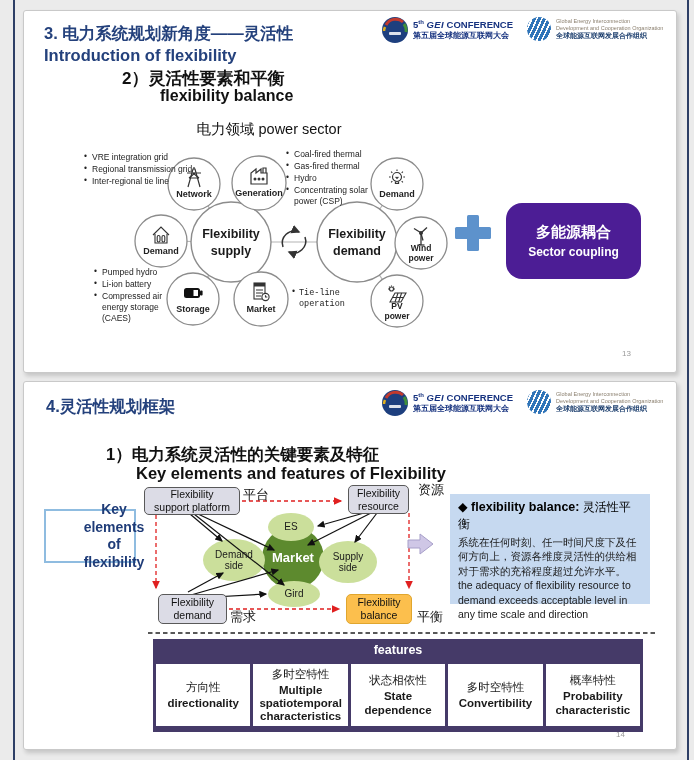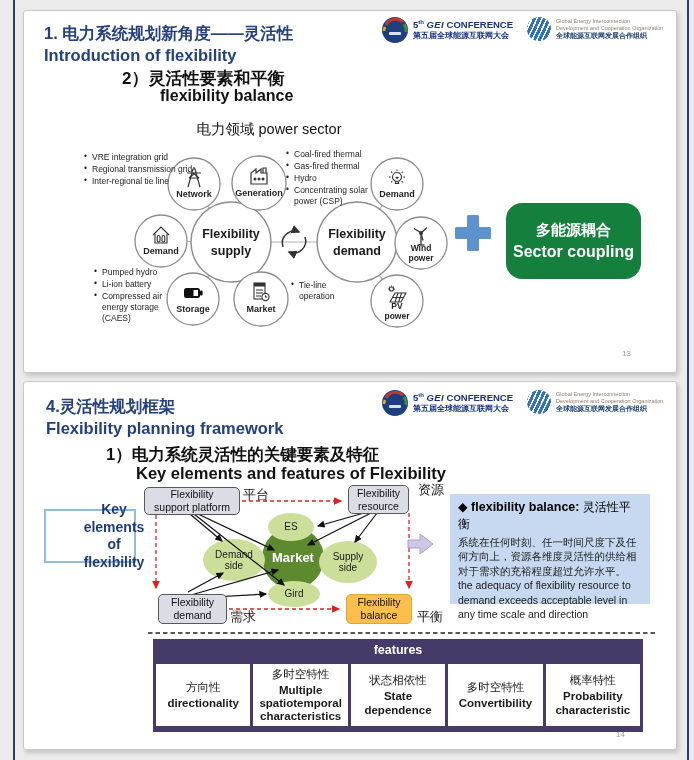--- a/index.html
+++ b/index.html
@@ -45,24 +45,24 @@
   
   .sector-title { font-size:14.5px; font-weight:normal; color:#111; text-align:center; }
   .blist { font-size:8.5px; line-height:1.28; color:#222; list-style:none; }
   .blist li { padding-left:8px; position:relative; margin-bottom:1px; }
   .blist li::before { content:"•"; position:absolute; left:0; top:-1px; }
   .circ-label { position:absolute; text-align:center; font-weight:bold; color:#222;
     font-size:9px; line-height:1.15; white-space:pre-line; }
   .circ-label.small2 { font-size:8.5px; }
   .big-label { position:absolute; text-align:center; font-weight:bold; color:#1a1a1a;
     font-size:12.5px; line-height:1.35; white-space:pre-line; }
-  .coupling-box { background:#15803d; border-radius:16px; color:#fff; text-align:center;
+  .coupling-box { background:#4c1d95; border-radius:16px; color:#fff; text-align:center;
     display:flex; flex-direction:column; justify-content:center; gap:3px; }
   .coupling-zh { font-size:15px; font-weight:bold; }
-  .coupling-en { font-size:16px; font-weight:bold; }
+  .coupling-en { font-size:12px; font-weight:bold; }
   .pagenum { font-size:8px; color:#9a9a9a; }
 
   
   .keybox { background:#fff; border:2px solid #8fbce0; color:#1f3c78; font-weight:bold;
     font-size:14px; line-height:1.25; text-align:center; display:flex; align-items:center; justify-content:center;padding-left:48px; }
   .node { position:absolute; background:#dcdce6; border:1.5px solid #595959; border-radius:5px;
     font-size:10.5px; line-height:1.2; text-align:center; color:#111;
     display:flex; align-items:center; justify-content:center; }
   .node.orange { background:#fcbf4d; border:1px solid #e0a62e; }
   .zh-tag { position:absolute; font-size:13px; color:#111; }
@@ -89,21 +89,21 @@
 </style>
 </head>
 <body>
 
 <div class="edge left"></div>
 <div class="edge right"></div>
 
 <div class="slide" id="slide1">
 
   <div class="abs slide-title" style="left:20px; top:12px;">
-    <div>1. 电力系统规划新角度——灵活性</div>
+    <div>3. 电力系统规划新角度——灵活性</div>
     <div>Introduction of flexibility</div>
   </div>
 
   <div class="abs brandbar" style="left:358px; top:6px;">
     <div class="brand">
       <div class="gei-circle">
         <svg viewBox="0 0 26 26">
             <path d="M4,8 A11 11 0 0 1 21,5" stroke="#c23a2e" stroke-width="3" fill="none"></path>
             <path d="M22,7 A11 11 0 0 1 24,15" stroke="#3f8f3a" stroke-width="3" fill="none"></path>
             <path d="M3,10 A11 11 0 0 0 2,14" stroke="#e0b020" stroke-width="2.5" fill="none"></path>
@@ -245,37 +245,36 @@
     <li>Coal-fired thermal</li>
     <li>Gas-fired thermal</li>
     <li>Hydro</li>
     <li>Concentrating solar power (CSP)</li>
   </ul>
   <ul class="abs blist" style="left:70px; top:256px; width:90px;">
     <li>Pumped hydro</li>
     <li>Li-ion battery</li>
     <li>Compressed air energy storage (CAES)</li>
   </ul>
-  <ul class="abs blist" style="left:267px; top:269px; width:60px;">
+  <ul class="abs blist" style="left:267px; top:277px; width:60px;font-family:Liberation Mono, monospace;">
     <li>Tie-line operation</li>
   </ul>
 
   <div class="abs coupling-box" style="left:482px; top:192px; width:135px; height:76px;">
     <div class="coupling-zh">多能源耦合</div>
     <div class="coupling-en">Sector coupling</div>
   </div>
 
   <div class="abs pagenum" style="left:598px; top:338px;">13</div>
 </div>
 
 <div class="slide" id="slide2">
 
   <div class="abs slide-title" style="left:22px; top:14px;">
     <div>4.灵活性规划框架</div>
-    <div>Flexibility planning framework</div>
   </div>
 
   <div class="abs brandbar" style="left:358px; top:8px;">
     <div class="brand">
       <div class="gei-circle">
         <svg viewBox="0 0 26 26">
             <path d="M4,8 A11 11 0 0 1 21,5" stroke="#c23a2e" stroke-width="3" fill="none"></path>
             <path d="M22,7 A11 11 0 0 1 24,15" stroke="#3f8f3a" stroke-width="3" fill="none"></path>
             <path d="M3,10 A11 11 0 0 0 2,14" stroke="#e0b020" stroke-width="2.5" fill="none"></path>
             <rect x="7" y="15" width="12" height="3" rx="1" fill="#ffffff" opacity="0.85"></rect>

